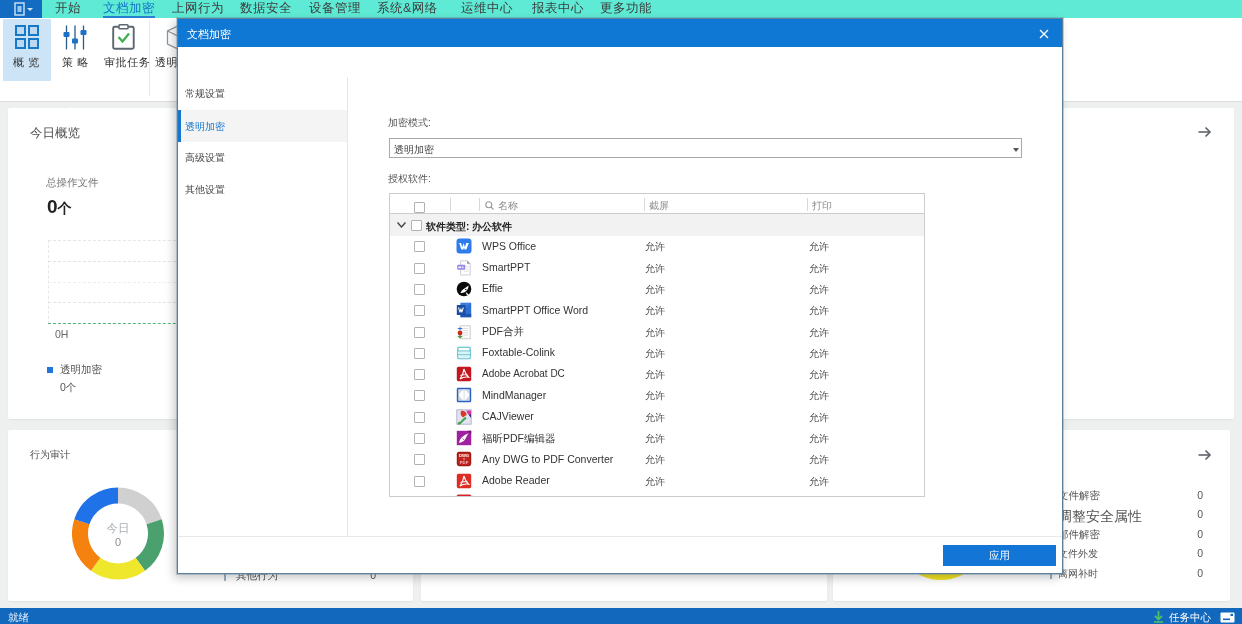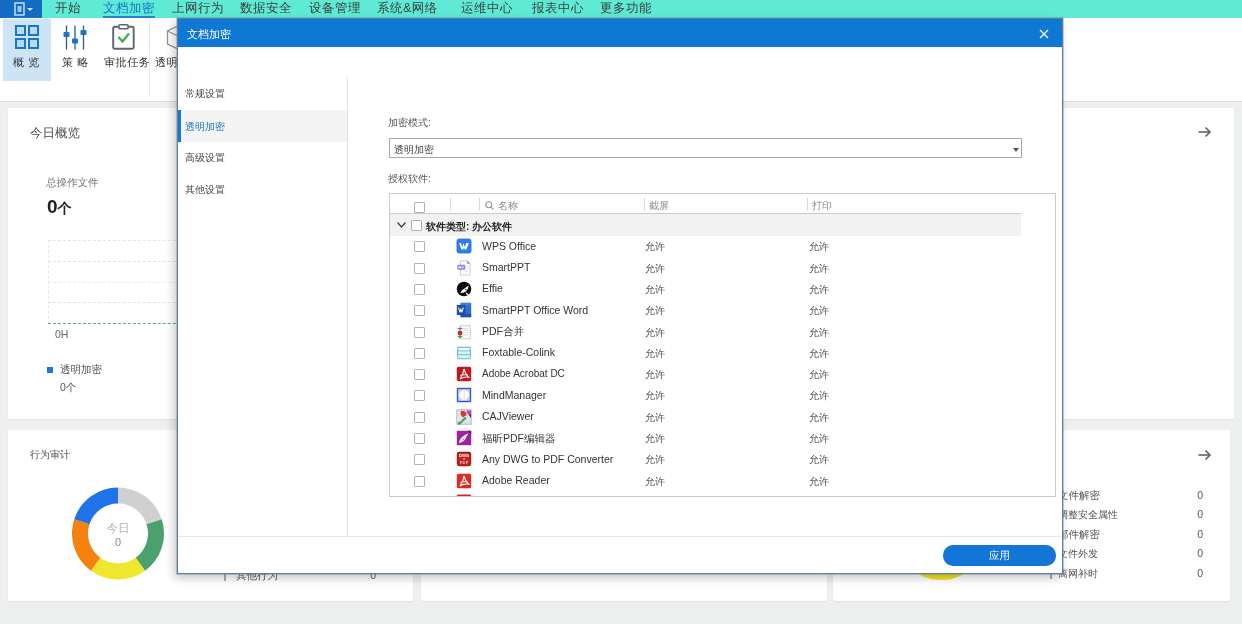--- a/index.html
+++ b/index.html
@@ -147,32 +147,44 @@
     <line x1="0.5" y1="6" x2="12" y2="6" stroke="#5f6368" stroke-width="1.6"></line>
     <path d="M7.5 1.5 L12 6 L7.5 10.5" fill="none" stroke="#5f6368" stroke-width="1.6"></path>
   </svg>
   <svg class="abs" style="left:895px; top:488px;" width="92" height="92" viewBox="0 0 92 92">
     <circle cx="46" cy="46" r="37.5" fill="none" stroke="#f3e421" stroke-width="17"></circle>
   </svg>
   <div class="abs" style="left:1050px; top:489px; width:2px; height:12px; background:#9ab0c4;"></div>
   <div class="abs" style="left:1058px; top:489px; font-size:10.5px; color:#555;">文件解密</div>
   <div class="abs" style="left:1150px; top:489px; width:53px; text-align:right; font-size:10.5px; color:#555;">0</div>
   <div class="abs" style="left:1050px; top:508px; width:2px; height:12px; background:#9ab0c4;"></div>
-  <div class="abs" style="left:1058px; top:508px; font-size:10px; color:#555;">调整安全属性</div>
+  <div class="abs" style="left:1058px; top:508px; font-size:14px; color:#555;">调整安全属性</div>
   <div class="abs" style="left:1150px; top:508px; width:53px; text-align:right; font-size:10.5px; color:#555;">0</div>
   <div class="abs" style="left:1050px; top:528px; width:2px; height:12px; background:#9ab0c4;"></div>
   <div class="abs" style="left:1058px; top:528px; font-size:10.5px; color:#555;">邮件解密</div>
   <div class="abs" style="left:1150px; top:528px; width:53px; text-align:right; font-size:10.5px; color:#555;">0</div>
   <div class="abs" style="left:1050px; top:547px; width:2px; height:12px; background:#9ab0c4;"></div>
   <div class="abs" style="left:1058px; top:547px; font-size:10px; color:#555;">文件外发</div>
   <div class="abs" style="left:1150px; top:547px; width:53px; text-align:right; font-size:10.5px; color:#555;">0</div>
   <div class="abs" style="left:1050px; top:567px; width:2px; height:12px; background:#9ab0c4;"></div>
   <div class="abs" style="left:1058px; top:567px; font-size:10px; color:#555;">离网补时</div>
   <div class="abs" style="left:1150px; top:567px; width:53px; text-align:right; font-size:10.5px; color:#555;">0</div>
 
+  <div id="statusbar">
+    <div class="abs" style="left:8px; top:3px; font-size:10.5px; color:#eaf2fb;">就绪</div>
+    <svg class="abs" style="left:1152px; top:2px;" width="13" height="14" viewBox="0 0 13 14">
+      <path d="M6.5 1 L6.5 8.5 M3 5.8 L6.5 9.5 L10 5.8 M2 12 L11 12" fill="none" stroke="#52c16a" stroke-width="1.7"></path>
+    </svg>
+    <div class="abs" style="left:1169px; top:3px; font-size:10.5px; color:#fff;">任务中心</div>
+    <svg class="abs" style="left:1220px; top:4px;" width="15" height="11" viewBox="0 0 15 11">
+      <rect x="0.5" y="0.5" width="14" height="10" rx="1" fill="#fff"></rect>
+      <rect x="3" y="6.5" width="7" height="1.6" fill="#1268bd"></rect>
+      <rect x="10.5" y="1.8" width="2.5" height="2.2" fill="#1268bd"></rect>
+    </svg>
+  </div>
 
   <div id="dialog">
 
     <div class="abs dlgblue" style="left:0; top:0; width:884px; height:28px;">
       <div class="abs wtext" style="left:9px; top:8px; font-size:11px;">文档加密</div>
       <svg class="abs" style="left:861px; top:10px;" width="10" height="10" viewBox="0 0 10 10">
         <path d="M1 1 L9 9 M9 1 L1 9" stroke="#fff" stroke-width="1.3"></path>
       </svg>
     </div>
 
@@ -187,21 +199,21 @@
 
     <div class="abs" style="left:210px; top:97px; font-size:10px; color:#555;">加密模式:</div>
     <div class="abs" style="left:211px; top:119px; width:633px; height:20px; border:1px solid #a6aaad; background:#fff;">
       <div class="abs" style="left:4px; top:4px; font-size:10px; color:#444;">透明加密</div>
       <svg class="abs" style="left:623px; top:9px;" width="6" height="4" viewBox="0 0 6 4">
           <path d="M0 0 L6 0 L3 4 Z" fill="#555"></path>
         </svg>
     </div>
     <div class="abs" style="left:210px; top:153px; font-size:10px; color:#555;">授权软件:</div>
 
-    <div class="abs" style="left:211px; top:174px; width:667px; height:304px; border:1px solid #ccc; overflow:hidden;" id="tbl">
+    <div class="abs" style="left:211px; top:174px; width:536px; height:304px; border:1px solid #ccc; overflow:hidden;" id="tbl">
 
       <div class="abs" style="left:0; top:0; width:631px; height:20px; border-bottom:1px solid #ccc; background:#fff;"></div>
       <div class="abs cb" style="left:24px; top:8px;"></div>
       <div class="abs" style="left:60px; top:4px; width:1px; height:13px; background:#d8d8d8;"></div>
       <div class="abs" style="left:89px; top:4px; width:1px; height:13px; background:#d8d8d8;"></div>
       <svg class="abs" style="left:95px; top:7px;" width="9" height="9" viewBox="0 0 9 9">
         <circle cx="3.8" cy="3.8" r="3" fill="none" stroke="#999" stroke-width="1.1"></circle>
         <line x1="6" y1="6" x2="8.5" y2="8.5" stroke="#999" stroke-width="1.1"></line>
       </svg>
       <div class="abs" style="left:108px; top:5px; font-size:10px; color:#8a8a8a;">名称</div>
@@ -349,20 +361,20 @@
           <div class="abs" style="left:255px; top:280.6px; font-size:10px; color:#4d4d4d;">允许</div>
           <div class="abs" style="left:419px; top:280.6px; font-size:10px; color:#4d4d4d;">允许</div>
           <div class="abs cb" style="left:24px; top:302.9px;"></div>
           <svg class="abs" style="left:66px; top:300.4px;" width="16" height="16" viewBox="0 0 16 16">
             <rect x="0.5" y="0.5" width="15" height="15" rx="2" fill="#d6242a"></rect>
           </svg>
         </div>
     </div>
 
     <div class="abs" style="left:0; top:517px; width:884px; height:1px; background:#e8e8e8;"></div>
-    <div class="abs" style="left:765px; top:526px; width:113px; height:21px; background:#1375d6; color:#fff; font-size:10.5px; text-align:center; line-height:21px;border-radius:10px;">应用</div>
+    <div class="abs" style="left:765px; top:526px; width:113px; height:21px; background:#1375d6; color:#fff; font-size:10.5px; text-align:center; line-height:21px;">应用</div>
   </div>
 
 </div>
 
 <style>
 .cb { width:11px; height:11px; border:1px solid #b2b2b2; border-radius:1px; background:#fff; }
 </style>
 
 </body></html>

